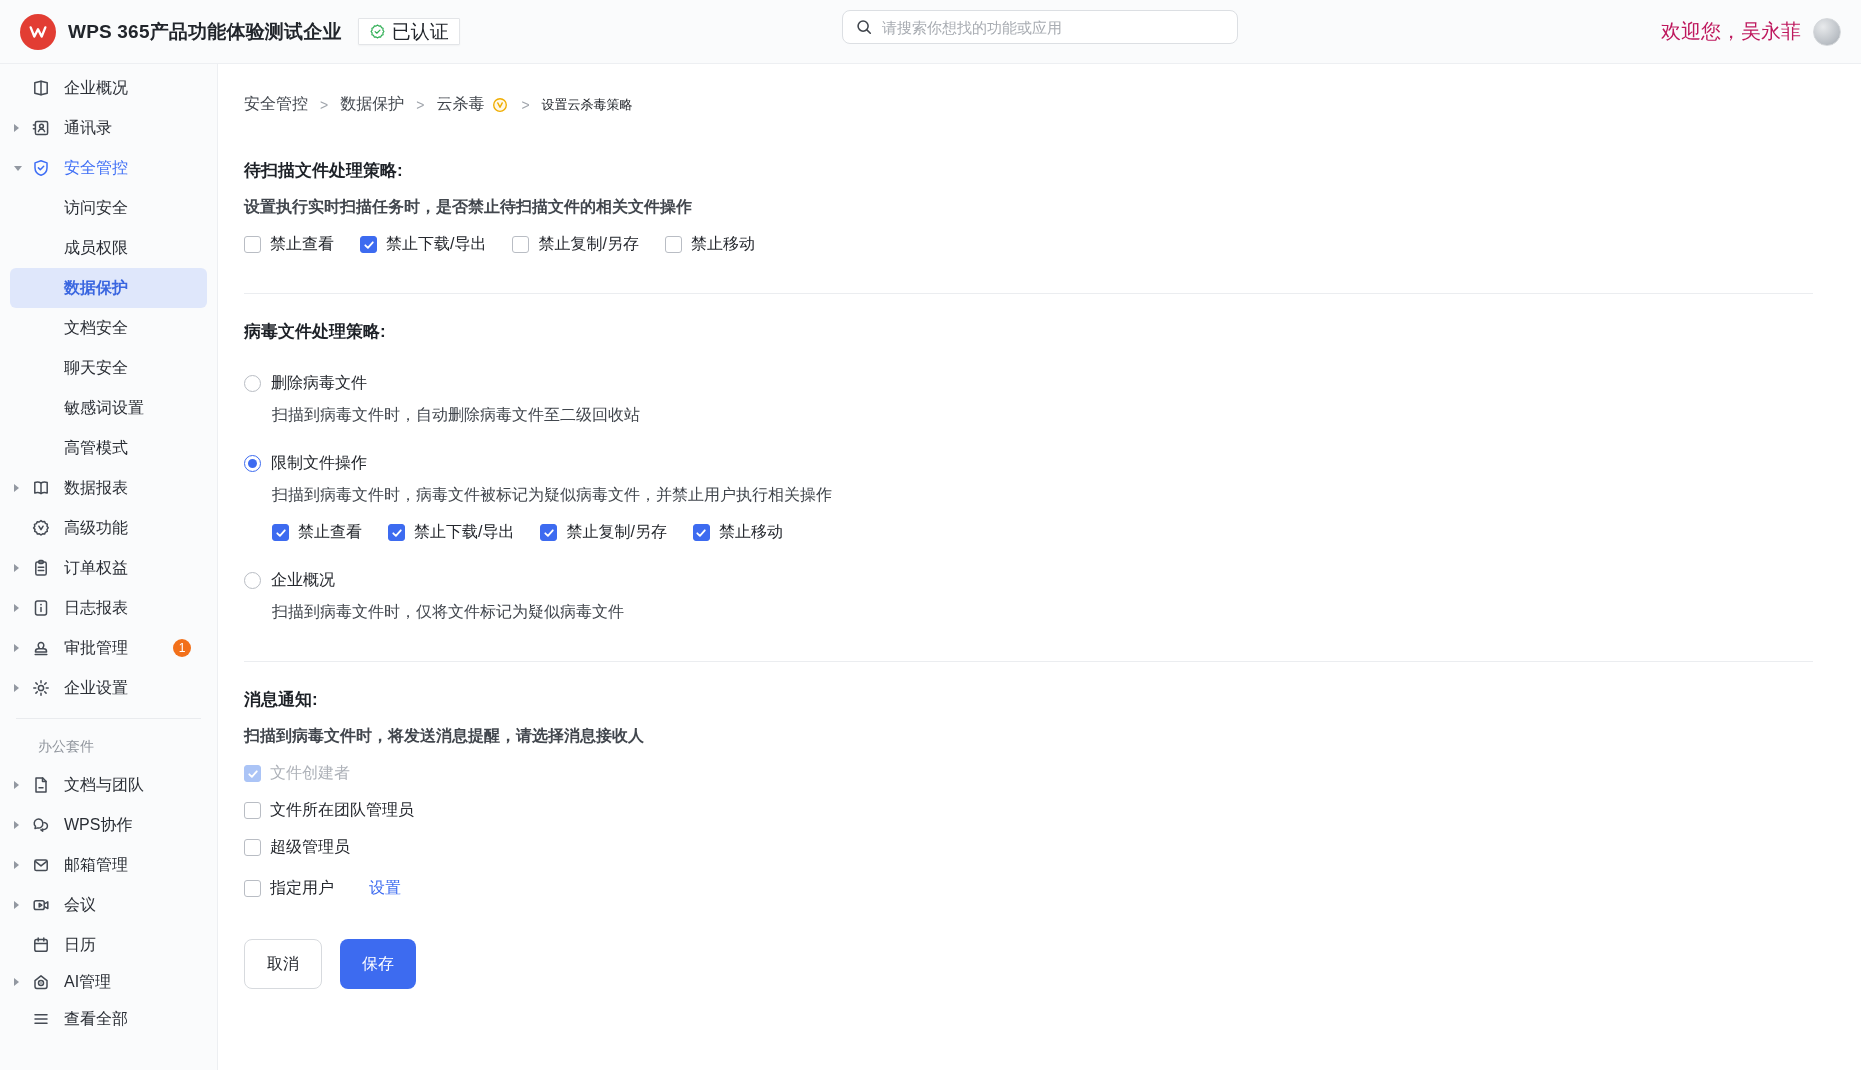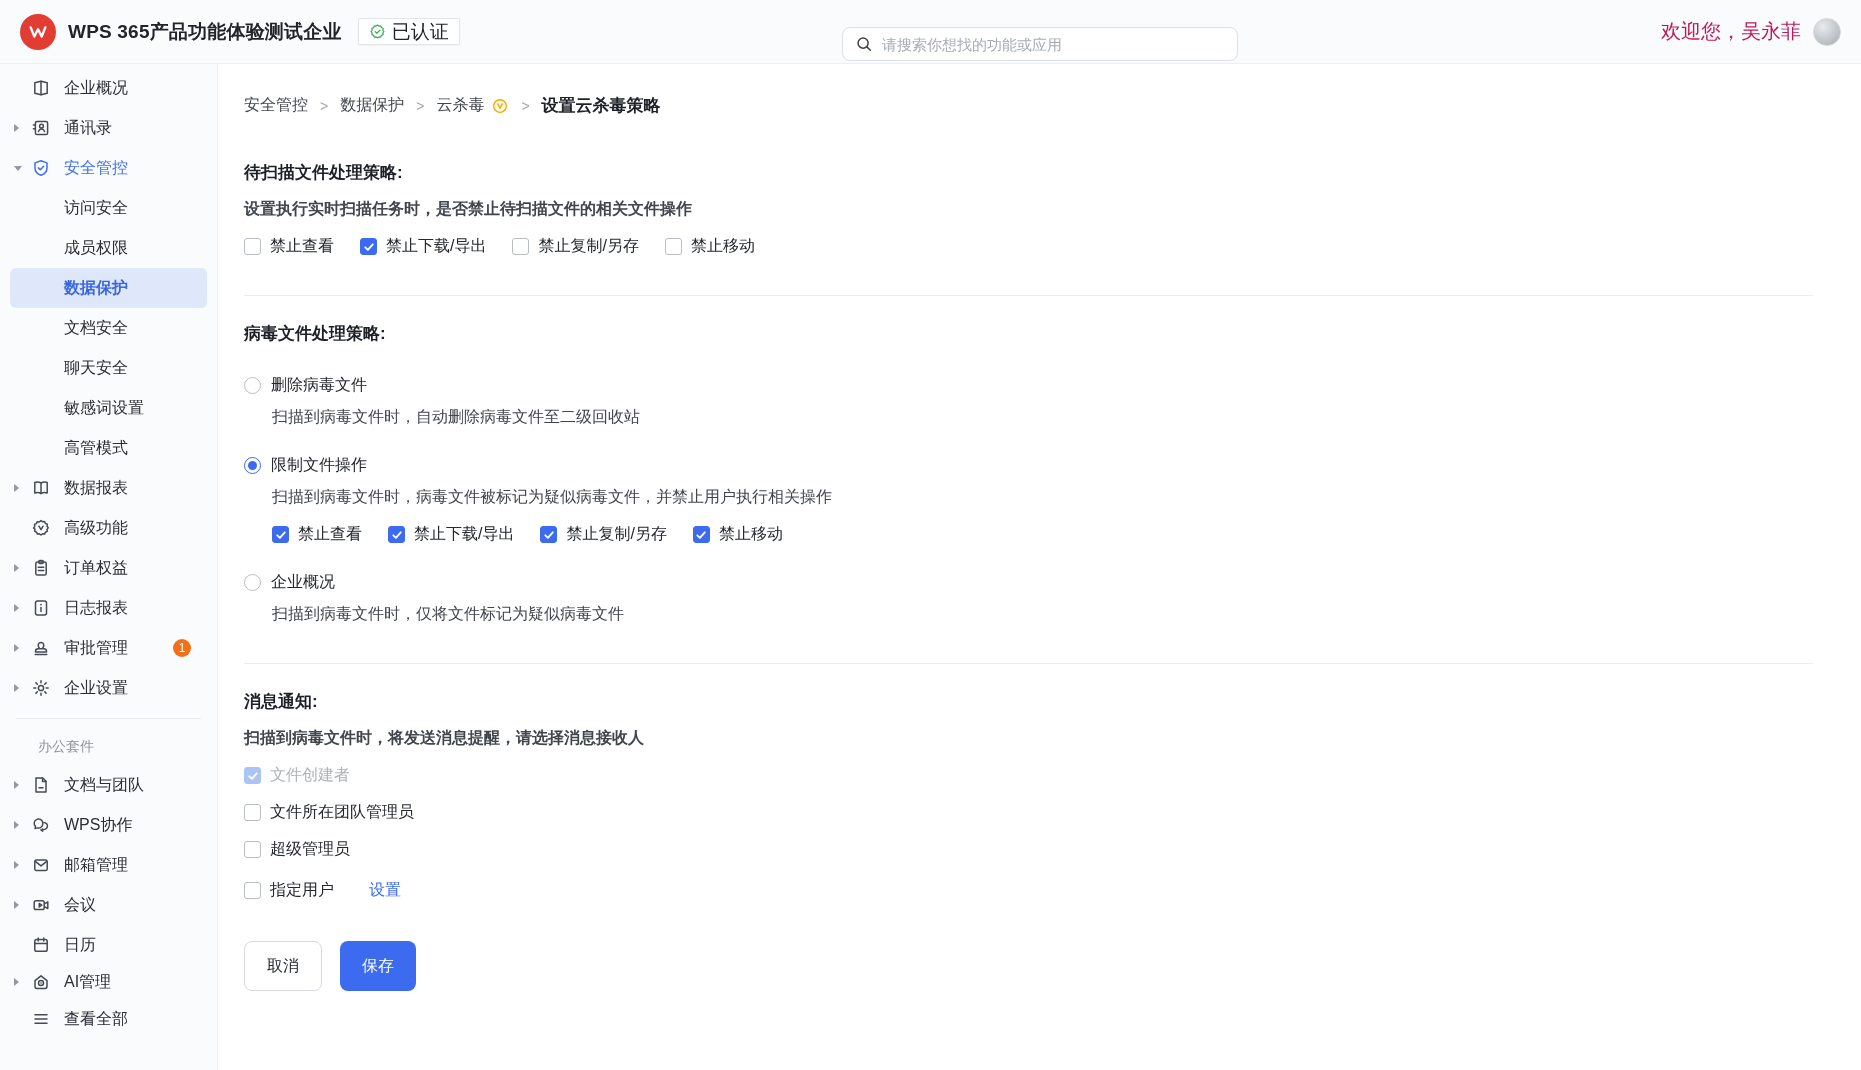--- a/index.html
+++ b/index.html
@@ -8,21 +8,21 @@
 
   
   .topbar { height:64px; background:#fafbfc; border-bottom:1px solid #edeff2;
     display:flex; align-items:center; padding:0 20px; position:relative; }
   .logo { width:36px; height:36px; border-radius:50%; background:#e23d33;
     display:flex; align-items:center; justify-content:center; flex:none; }
   .org-name { font-size:19px; font-weight:bold; color:#21252b; margin-left:12px; letter-spacing:.2px; }
   .vbadge { margin-left:16px; height:27px; border:1px solid #e3e5e8; border-radius:1px;
     background:#fff; display:flex; align-items:center; padding:0 10px; gap:6px;
     font-size:19px; color:#21252b; box-shadow:0 1px 2px rgba(0,0,0,.04); }
-  .search { position:absolute; left:842px; top:27px; width:396px; height:34px;
+  .search { position:absolute; left:842px; top:10px; width:396px; height:34px;
     border:1px solid #dcdfe3; border-radius:8px; background:#fff;
     display:flex; align-items:center; padding:0 12px; }
   .search input { border:none; outline:none; flex:1; font-size:15px; margin-left:9px;
     background:transparent; color:#25282e; font-family:inherit; }
   .search input::placeholder { color:#a8acb2; }
   .top-right { margin-left:auto; display:flex; align-items:center; }
   .welcome { font-size:20px; color:#be185d; }
   .avatar { width:28px; height:28px; border-radius:50%; margin-left:12px;
     background:radial-gradient(circle at 35% 30%, #e8eaec, #b9bec4 70%, #9aa0a6); border:1px solid #d5d8db; }
 
@@ -53,21 +53,21 @@
   .nav-section { height:36px; display:flex; align-items:center; padding-left:38px;
     color:#8f949c; font-size:14px; }
   .nav-row.squeeze { height:34px; overflow:hidden; }
 
   
   .content { flex:1; padding:0 48px 0 26px; overflow:hidden; }
   .crumbs { margin-top:30px; display:flex; align-items:center; font-size:16px; color:#42474e; }
   .crumb { cursor:pointer; }
   .sep { color:#a0a5ac; margin:0 12px; font-size:14px; }
   .sep::before { content:">"; }
-  .crumb-current { font-weight:bold; color:#1d2127; font-size:17px; }
+  .crumb-current { font-weight:normal; color:#1d2127; font-size:13px; }
   .vip { width:18px; height:18px; margin-left:7px; display:flex; }
 
   .sec-title { margin-top:44px; font-size:17px; font-weight:bold; color:#1d2127; }
   .sec-title.tight { margin-top:26px; }
   .sec-desc { margin-top:15px; font-size:16px; color:#41464d;font-weight:bold; }
   .divline { border:none; height:1px; background:#ebedf0; margin-top:38px; }
 
   .cb-row { margin-top:16px; display:flex; gap:26px; }
   .cb { display:flex; align-items:center; gap:9px; font-size:16px; color:#25282e; cursor:pointer; }
   .box { width:17px; height:17px; border:1px solid #b9bdc4; border-radius:3px; background:#fff;

